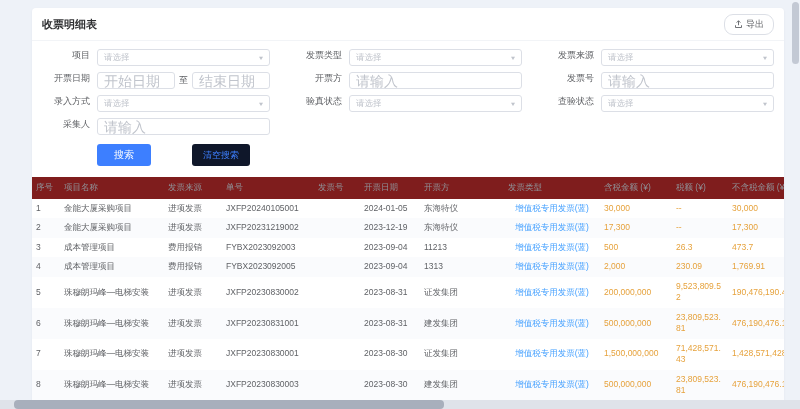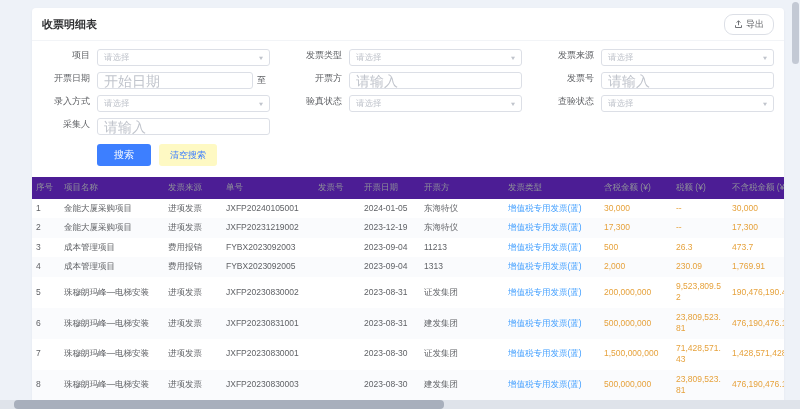--- a/index.html
+++ b/index.html
@@ -25,31 +25,31 @@
   .chev { color:#c0c4cc; font-size:8px; transform:scaleY(.8); }
   input.txt { flex:1; min-width:0; height:17px; border:1px solid #dcdfe6; border-radius:3px;
     padding:0 6px; font-size:14px; color:#606266; outline:none; }
   input.txt::placeholder { color:#c0c4cc; }
   .daterange { flex:1; display:flex; align-items:center; min-width:0; }
   .daterange input { width:40%; }
   .sep { font-size:9px; color:#606266; margin:0 4px; }
   .btn-row { margin:9px 0 1px 61px; display:flex; gap:8px; }
   .btn-primary { background:#3D7FFF; color:#fff; border:none; border-radius:3px;
     font-size:10px; padding:4px 17px; cursor:pointer; }
-  .btn-plain { background:#fef9c3; color:#3D7FFF; border:none; border-radius:3px;
-    font-size:9px; padding:4px 11px; cursor:pointer; }
+  .btn-plain { background:#0f172a; color:#3D7FFF; border:none; border-radius:3px;
+    font-size:9px; padding:4px 11px; cursor:pointer;margin-left:33px; }
   
   .twrap { width:100%; overflow:hidden; margin-top:2px; }
   table { border-collapse:collapse; table-layout:fixed; width:790px; }
-  th { background:#4c1d95; color:#909399; font-size:8.5px; font-weight:normal; text-align:left;
+  th { background:#7f1d1d; color:#909399; font-size:8.5px; font-weight:normal; text-align:left;
     padding:5px 4px; white-space:nowrap; overflow:hidden; }
   td { font-size:8.5px; color:#606266; padding:4px 4px; line-height:1.35;
     word-break:break-all; vertical-align:middle; }
   tbody tr:nth-child(even) { background:#fafbfd; }
-  .c-type { color:#409EFF; }
+  .c-type { color:#409EFF;text-align:center; }
   .c-amt { color:#E6A23C; }
   
   .summary { display:flex; align-items:center; border-top:1px solid #ebeef5;
     padding:5px 8px 5px 4px; font-size:9px; color:#303133; }
   .summary .hj { font-weight:bold; }
   .totals { display:flex; gap:36px; margin-left:auto; padding-right:4px; }
   .tot b { font-weight:bold; color:#303133; }
   .tot { white-space:nowrap; font-weight:bold; }
   
   .v-scroll { position:fixed; top:0; right:1px; width:7px; height:400px; }
@@ -98,20 +98,21 @@
           <span class="ph">请选择</span>
           <span class="chev">▾</span>
         </div>
       </div>
 
       <div class="field">
         <span class="flabel">开票日期</span>
         <div class="daterange">
           <input class="txt" placeholder="开始日期" style="">
           <span class="sep">至</span>
+          <input class="txt" placeholder="结束日期" style="">
         </div>
       </div>
       <div class="field">
         <span class="flabel">开票方</span>
         <input class="txt" placeholder="请输入" style="">
       </div>
       <div class="field">
         <span class="flabel">发票号</span>
         <input class="txt" placeholder="请输入" style="">
       </div>

